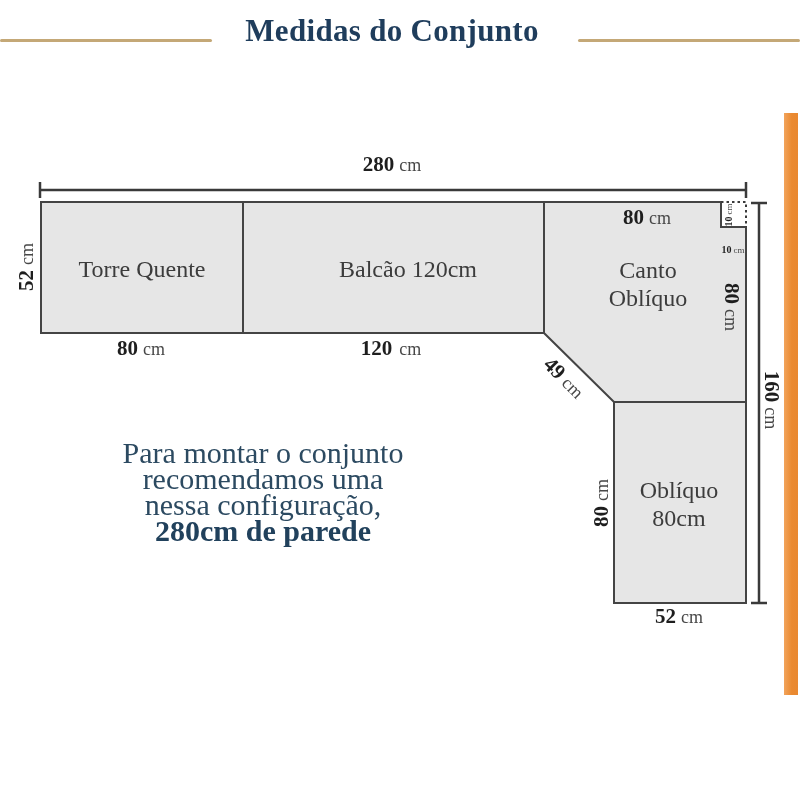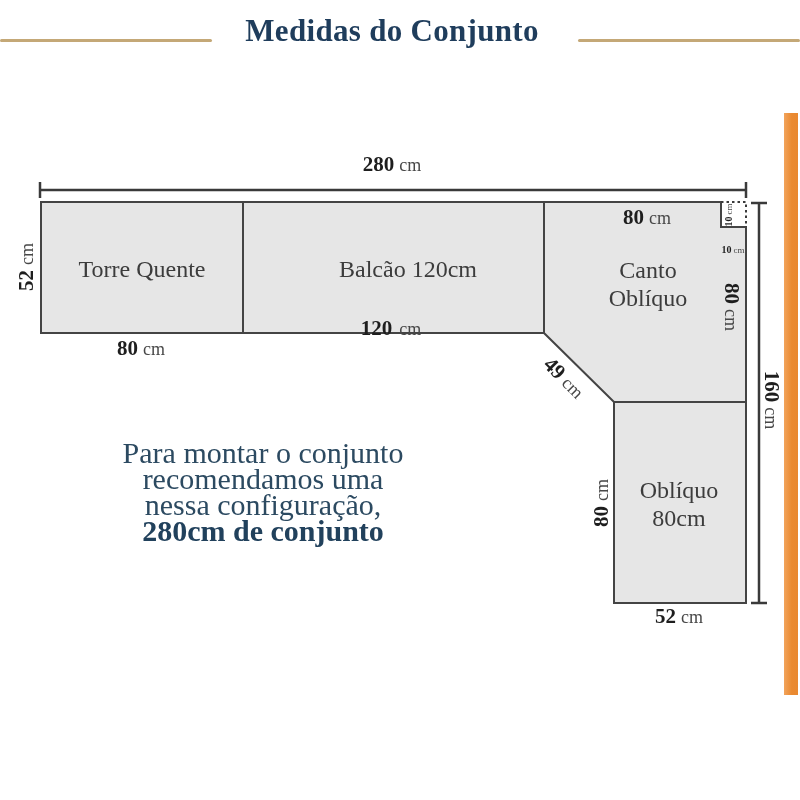--- a/index.html
+++ b/index.html
@@ -95,21 +95,21 @@
   <div class="dim rot-ccw" style="left:26px;top:267px;">
     <span class="num">52</span>
     <span class="unit">cm</span>
   </div>
 
   <div class="dim" style="left:141px;top:348px;">
     <span class="num">80</span>
     <span class="unit">cm</span>
   </div>
 
-  <div class="dim" style="left:391px;top:328px;gap:7px;">
+  <div class="dim" style="left:391px;top:348px;gap:7px;">
     <span class="num">120</span>
     <span class="unit">cm</span>
   </div>
 
   <div class="dim" style="left:647px;top:217px;">
     <span class="num">80</span>
     <span class="unit">cm</span>
   </div>
 
   <div class="dim rot-cw" style="left:731px;top:307px;">
@@ -144,16 +144,16 @@
 
   <div class="dim rot-cw" style="left:771px;top:400px;">
     <span class="num">160</span>
     <span class="unit">cm</span>
   </div>
 
   <div class="note">
     <div>Para montar o conjunto</div>
     <div>recomendamos uma</div>
     <div>nessa configuração,</div>
-    <div class="b">280cm de conjunto</div>
+    <div class="b">280cm de parede</div>
   </div>
 
 </div>
 
 </body></html>

